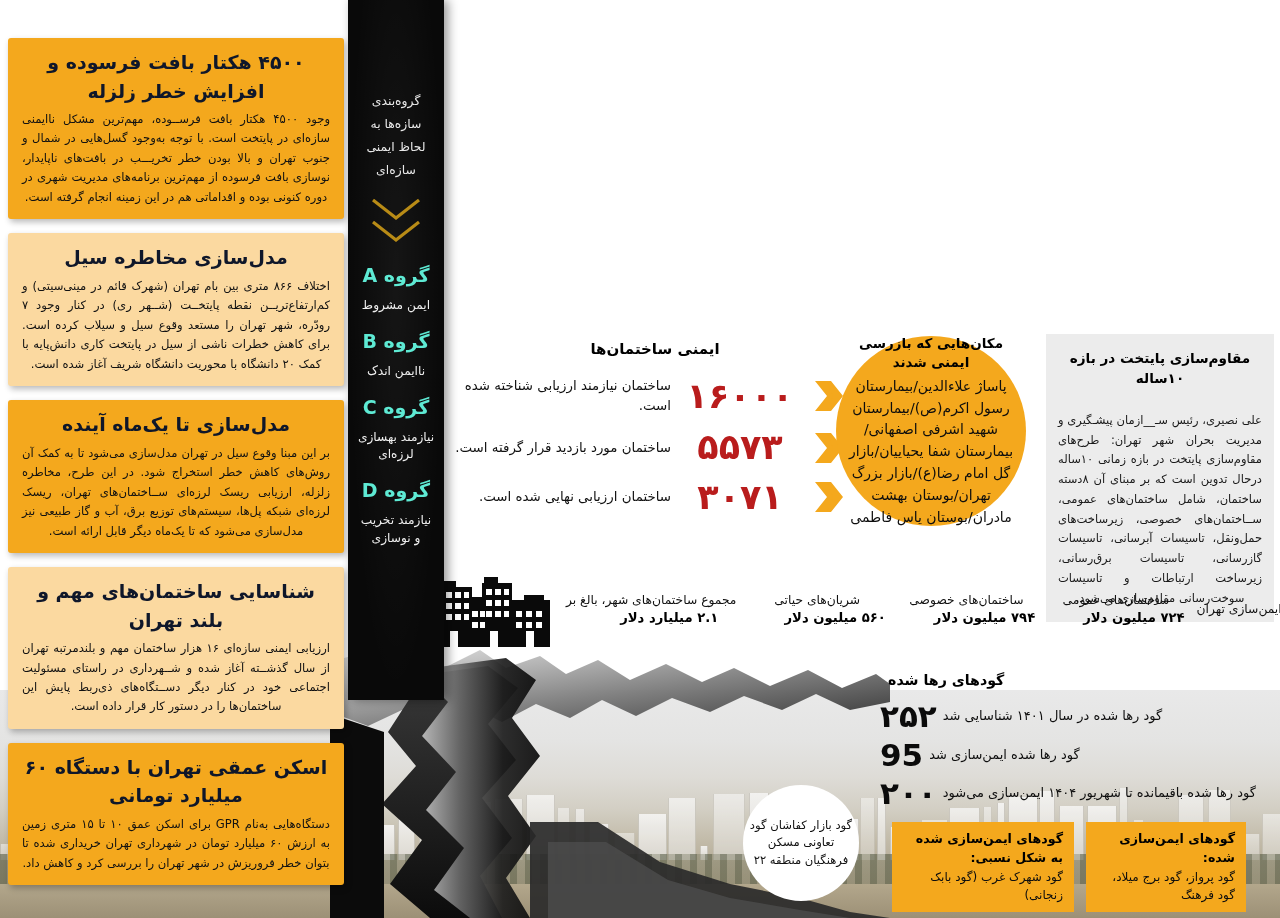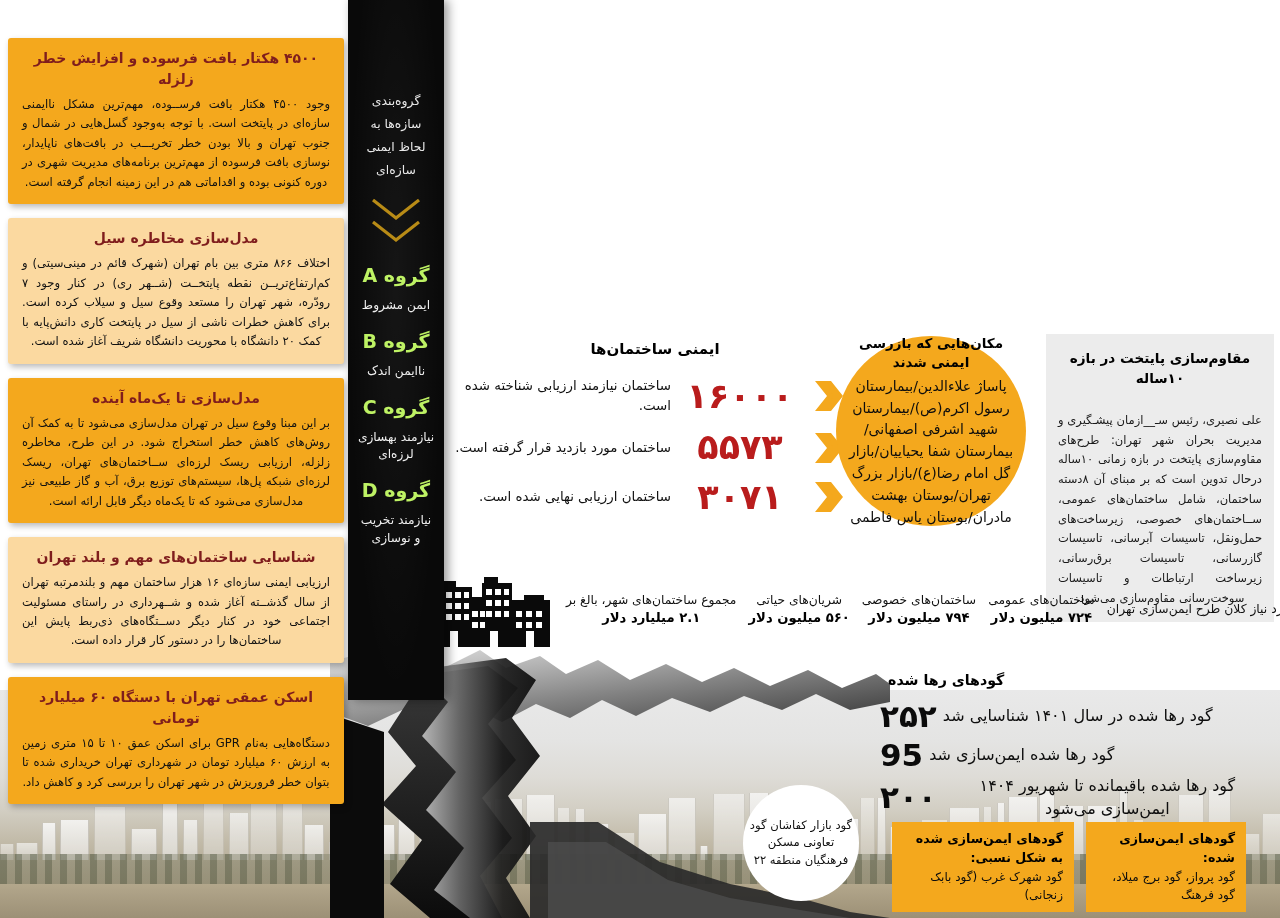--- a/index.html
+++ b/index.html
@@ -73,21 +73,21 @@
   }
   .card {
     border-radius: 3px;
     padding: 10px 14px 12px;
     box-shadow: 2px 3px 6px rgba(0,0,0,0.28);
     text-align: center;
   }
   .card.solid  { background: #f4a81d; }
   .card.light  { background: #fbd9a0; }
   .card h3 {
-    font-size: 14px; font-weight: bold; color: #7f1d1d;
+    font-size: 19px; font-weight: bold; color: #0f172a;
     line-height: 1.5; margin-bottom: 5px;
     letter-spacing: -0.2px;
   }
   .card p {
     font-size: 11.6px; color: #111; line-height: 1.68;
     text-align: justify; text-align-last: center;
   }
 
   
   .dark-col {
@@ -105,21 +105,21 @@
   .dark-inner {
     position: relative; z-index: 3;
     padding: 90px 8px 0; text-align: center;
   }
   .dark-title {
     color: #e9e9e9; font-size: 12.4px; line-height: 1.85; font-weight: normal;
   }
   .chev-icon { margin: 14px auto 10px; display: block; }
   .grp { margin-top: 16px; }
   .grp .gname {
-    color: #bef264; font-weight: bold; font-size: 19px; line-height: 1.2;
+    color: #5eead4; font-weight: bold; font-size: 19px; line-height: 1.2;
     direction: rtl;
   }
   .grp .gdesc {
     color: #efefef; font-size: 12.2px; line-height: 1.42; margin-top: 10px;
   }
 
   
   .safety-block {
     position: absolute; left: 455px; top: 340px; width: 400px; z-index: 15;
   }
@@ -177,21 +177,21 @@
     gap: 6px; z-index: 16;
   }
   .budget-node {
     display: flex; flex-direction: column; align-items: center; justify-content: center;
     text-align: center; flex: 0 0 auto;
   }
   .budget-node .bl {
     font-size: 12.3px; color: #111; line-height: 1.42;
   }
   .budget-node .bv {
-    font-size: 13.2px; font-weight: bold; color: #000; line-height: 1.42;
+    font-size: 13.2px; font-weight: bold; color: #000; line-height: 1.42; margin-left: 36px;
   }
   .bldg-icon { flex: 0 0 auto; }
 
   
   .pits {
     position: absolute; left: 880px; top: 672px; width: 392px; z-index: 16;
     text-align: right;
   }
   .pits .ptitle {
     font-size: 14.2px; font-weight: bold; color: #000; text-align: left;
@@ -199,21 +199,21 @@
   }
   .pit-row {
     display: flex; flex-direction: row-reverse; align-items: center;
     justify-content: flex-start; gap: 6px; margin-bottom: 2px;
   }
   .pit-num {
     font-size: 31px; font-weight: bold; color: #0b0b0b; line-height: 1.18;
     flex: 0 0 auto;
   }
   .pit-txt {
-    font-size: 16px; color: #0e0e0e; line-height: 1.4; flex: 0 1 auto; text-align: center;
+    font-size: 13px; color: #0e0e0e; line-height: 1.4; flex: 0 1 auto;
   }
 
   
   .bbox {
     position: absolute; background: #f4a81d; z-index: 19;
     padding: 8px 11px; text-align: right;
   }
   .bbox .bt { font-size: 12.6px; font-weight: bold; color: #000; line-height: 1.5; }
   .bbox .bd { font-size: 12px; color: #0d0d0d; line-height: 1.5; }
   #bbox-safe  { left: 1086px; top: 822px; width: 160px; }

